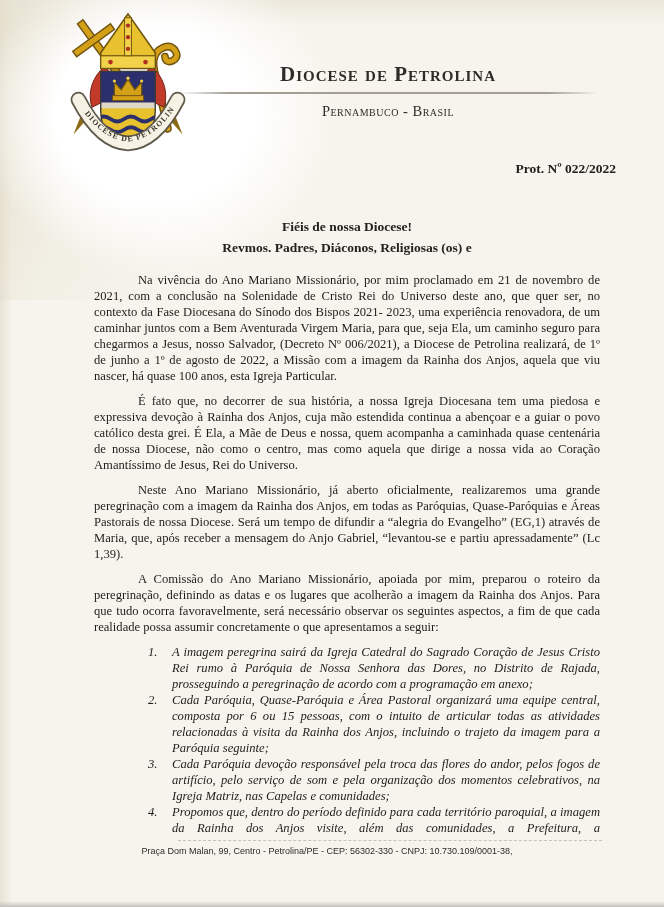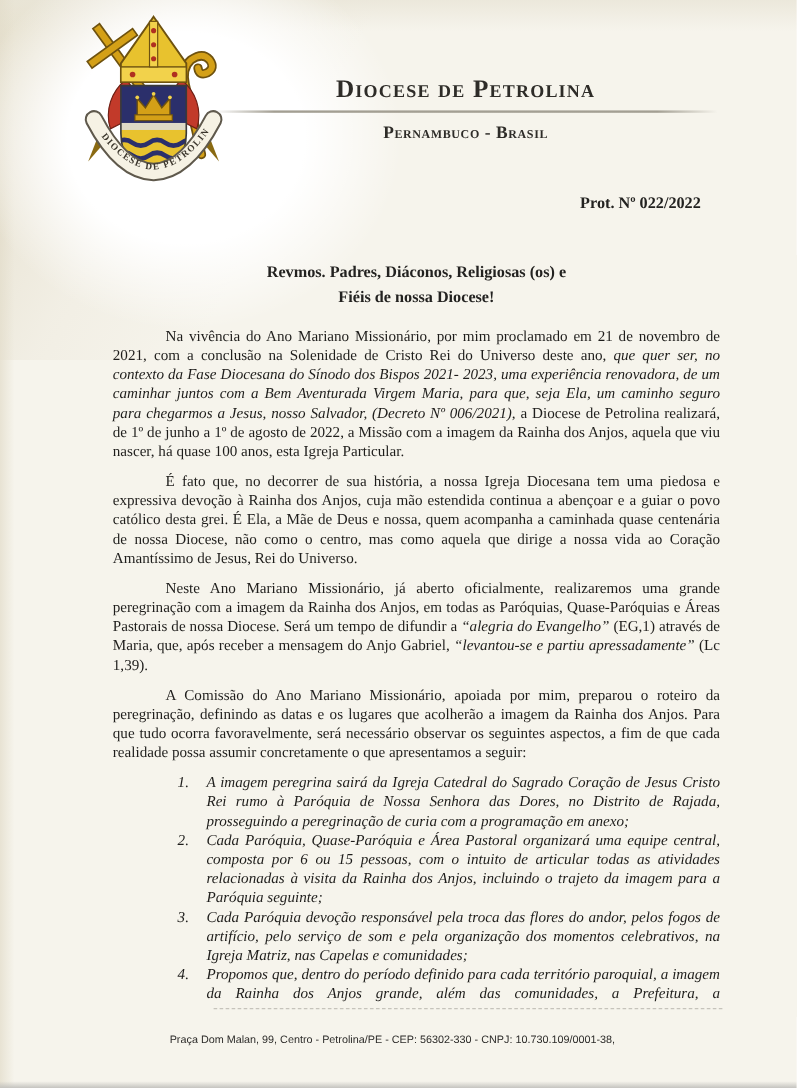--- a/index.html
+++ b/index.html
@@ -45,52 +45,52 @@
   .doc-title{
     font-variant:small-caps;font-size:21px;letter-spacing:1px;
     color:#2e2c28;font-weight:600;
   }
   .title-rule{
     margin-top:5px;height:2px;
     background:linear-gradient(to right,rgba(156,152,141,0),#a39f93 12%,#a39f93 88%,rgba(156,152,141,0));
   }
   .doc-subtitle{
     margin-top:9px;font-variant:small-caps;font-size:14.5px;
-    letter-spacing:.5px;font-weight:700;color:#2e2c28;
+    letter-spacing:.5px;font-weight:400;color:#2e2c28;
   }
   
   .prot-block{
-    position:absolute;right:80px;top:158px;text-align:left;
+    position:absolute;right:48px;top:158px;text-align:left;
     font-size:13.5px;line-height:22px;font-weight:600;color:#232220;
   }
   
   .salutation{
     position:absolute;left:94px;top:216px;width:506px;text-align:center;
     font-size:13.5px;line-height:21px;font-weight:600;color:#232220;
   }
   
   .body-block{
     position:absolute;left:94px;top:272px;width:506px;
     font-size:12.6px;line-height:16px;text-align:justify;color:#1e1d1b;
   }
   .body-block p{margin:0 0 9px 0;text-indent:44px;}
-  .it{font-style:italic;}
+  .it{}
   
   .aspects{list-style:none;margin:1px 0 0 0;padding:0 0 0 78px;}
   .aspects li{
     position:relative;font-style:italic;margin:0;text-align:justify;
     line-height:16px;
   }
   .aspects .num{position:absolute;left:-24px;top:0;font-style:italic;}
   .aspects li.force-justify{text-align-last:justify;}
   
   .doc-footer{
     position:absolute;left:0;right:10px;top:845px;text-align:center;
     font-family:"Liberation Sans","DejaVu Sans",sans-serif;
-    font-size:9px;line-height:13px;color:#2c2b29;margin-top:15px;
+    font-size:9px;line-height:13px;color:#2c2b29;
   }
 </style>
 </head>
 <body>
 
 <div class="page">
 
   <div class="tint-topleft"></div>
   <div class="tint-top"></div>
   <div class="edge-left"></div>
@@ -155,36 +155,36 @@
     <div class="doc-title">Diocese de Petrolina</div>
     <div class="title-rule"></div>
     <div class="doc-subtitle">Pernambuco - Brasil</div>
   </header>
 
   <div class="prot-block">
     <div>Prot. Nº 022/2022</div>
   </div>
 
   <div class="salutation">
+    <div>Fiéis de nossa Diocese!</div>
     <div>Revmos. Padres, Diáconos, Religiosas (os) e</div>
-    <div>Fiéis de nossa Diocese!</div>
   </div>
 
   <main class="body-block">
     <div id="paragraphs">
         <p><span>Na vivência do Ano Mariano Missionário, por mim proclamado em 21 de novembro de 2021, com a conclusão na Solenidade de Cristo Rei do Universo deste ano, </span><span class="it">que quer ser, no contexto da Fase Diocesana do Sínodo dos Bispos 2021- 2023, uma experiência renovadora, de um caminhar juntos com a Bem Aventurada Virgem Maria, para que, seja Ela, um caminho seguro para chegarmos a Jesus, nosso Salvador, (Decreto Nº 006/2021),</span><span> a Diocese de Petrolina realizará, de 1º de junho a 1º de agosto de 2022, a Missão com a imagem da Rainha dos Anjos, aquela que viu nascer, há quase 100 anos, esta Igreja Particular.</span></p>
         <p><span>É fato que, no decorrer de sua história, a nossa Igreja Diocesana tem uma piedosa e expressiva devoção à Rainha dos Anjos, cuja mão estendida continua a abençoar e a guiar o povo católico desta grei. É Ela, a Mãe de Deus e nossa, quem acompanha a caminhada quase centenária de nossa Diocese, não como o centro, mas como aquela que dirige a nossa vida ao Coração Amantíssimo de Jesus, Rei do Universo.</span></p>
         <p><span>Neste Ano Mariano Missionário, já aberto oficialmente, realizaremos uma grande peregrinação com a imagem da Rainha dos Anjos, em todas as Paróquias, Quase-Paróquias e Áreas Pastorais de nossa Diocese. Será um tempo de difundir a </span><span class="it">“alegria do Evangelho”</span><span> (EG,1) através de Maria, que, após receber a mensagem do Anjo Gabriel, </span><span class="it">“levantou-se e partiu apressadamente”</span><span> (Lc 1,39).</span></p>
         <p><span>A Comissão do Ano Mariano Missionário, apoiada por mim, preparou o roteiro da peregrinação, definindo as datas e os lugares que acolherão a imagem da Rainha dos Anjos. Para que tudo ocorra favoravelmente, será necessário observar os seguintes aspectos, a fim de que cada realidade possa assumir concretamente o que apresentamos a seguir:</span></p>
       </div>
     <ol class="aspects" id="aspects">
-        <li><span class="num">1.</span><span>A imagem peregrina sairá da Igreja Catedral do Sagrado Coração de Jesus Cristo Rei rumo à Paróquia de Nossa Senhora das Dores, no Distrito de Rajada, prosseguindo a peregrinação de curia com a programação em anexo;</span></li>
+        <li><span class="num">1.</span><span>A imagem peregrina sairá da Igreja Catedral do Sagrado Coração de Jesus Cristo Rei rumo à Paróquia de Nossa Senhora das Dores, no Distrito de Rajada, prosseguindo a peregrinação de acordo com a programação em anexo;</span></li>
         <li><span class="num">2.</span><span>Cada Paróquia, Quase-Paróquia e Área Pastoral organizará uma equipe central, composta por 6 ou 15 pessoas, com o intuito de articular todas as atividades relacionadas à visita da Rainha dos Anjos, incluindo o trajeto da imagem para a Paróquia seguinte;</span></li>
         <li><span class="num">3.</span><span>Cada Paróquia devoção responsável pela troca das flores do andor, pelos fogos de artifício, pelo serviço de som e pela organização dos momentos celebrativos, na Igreja Matriz, nas Capelas e comunidades;</span></li>
-        <li class="force-justify"><span class="num">4.</span><span>Propomos que, dentro do período definido para cada território paroquial, a imagem da Rainha dos Anjos grande, além das comunidades, a Prefeitura, a</span></li>
+        <li class="force-justify"><span class="num">4.</span><span>Propomos que, dentro do período definido para cada território paroquial, a imagem da Rainha dos Anjos visite, além das comunidades, a Prefeitura, a</span></li>
       </ol>
   </main>
 
   <div class="scan-underline"></div>
 
   <footer class="doc-footer">
     <div>Praça Dom Malan, 99, Centro - Petrolina/PE - CEP: 56302-330 - CNPJ: 10.730.109/0001-38,</div>
   </footer>
 
   <div class="edge-bottom"></div>

